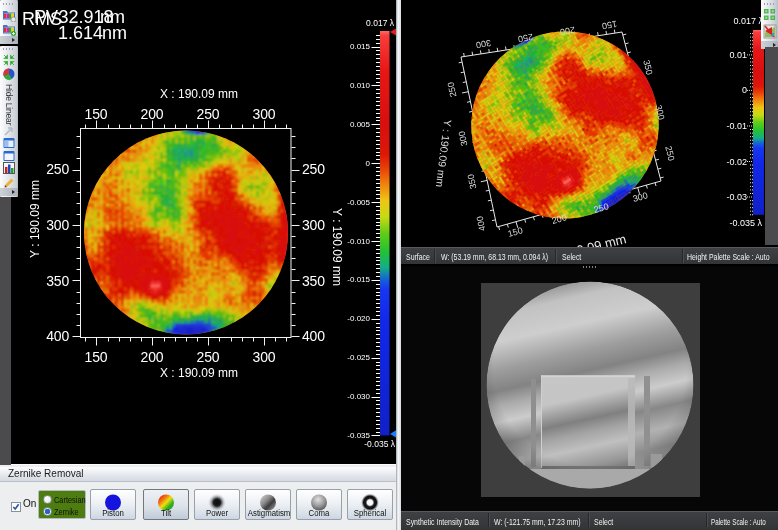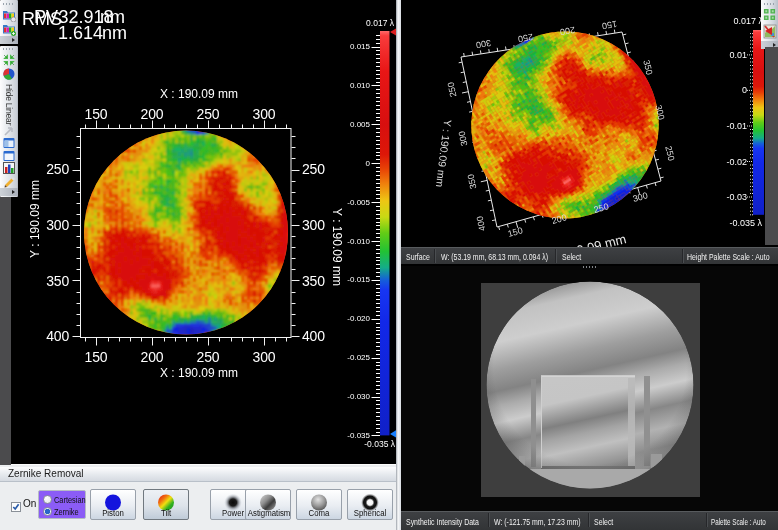--- a/index.html
+++ b/index.html
@@ -53,21 +53,21 @@
 .grip2 { position:absolute; left:583px; top:266px; width:15px; height:2px;
   background:repeating-linear-gradient(90deg,#808488 0 1px,transparent 1px 3px); }
 
 
 #zp { position:absolute; left:0; top:464px; width:396px; height:66px; background:#eceef0; border-top:1px solid #fbfbfb; }
 #zph { position:absolute; left:0; top:2px; width:396px; height:15px; background:linear-gradient(180deg,#fdfdfe,#e3e7ec 60%,#d5dae1); border-bottom:1px solid #b9c0c9; color:#1a1a1a; font-size:10px; padding:1px 0 8px 8px; }
 .zbtn { position:absolute; top:24px; width:46px; height:31px; border:1px solid #98a0aa; border-radius:2px; background:linear-gradient(180deg,#fff,#e9edf2 55%,#ccd6e2); }
 .zsel { background:linear-gradient(180deg,#eef1f5,#dde3ea 55%,#bfcbd8); border-color:#70787f;text-decoration:underline; }
 .zbtn svg { position:absolute; top:0; left:-1px; }
 .zlab { position:absolute; bottom:1px; width:100%; text-align:center; font-size:8.5px; color:#111; transform:scaleX(0.92); }
-#zgb { position:absolute; left:38px; top:25px; width:48px; height:29px; background:#8b5cf6; border:1px solid #b6bcc4; border-radius:2px; }
+#zgb { position:absolute; left:38px; top:25px; width:48px; height:29px; background:#4d7c0f; border:1px solid #b6bcc4; border-radius:2px; }
 .rad { position:absolute; left:4px; width:9px; height:9px; border-radius:50%; border:1px solid #8a9098; background:radial-gradient(circle at 35% 30%,#fff,#dde2e8); }
 .rlab { position:absolute; left:15px; font-size:9px; color:#111; white-space:nowrap; transform:scaleX(0.82); transform-origin:0 50%; }
 #zcb { position:absolute; left:11px; top:499px; width:11px; height:11px; }
 #onlab { position:absolute; left:23px; top:498px; font-size:10px; color:#111; }
 svg text { font-family:"Liberation Sans", sans-serif; }
 </style></head>
 <body>
 <div id="root">
 
   <div id="p2d">
@@ -719,21 +719,21 @@
           <circle cx="23" cy="12.5" r="8" fill="#1414dd"></circle>
         </svg>
 <div class="zlab">Piston</div>
       </div>
 <div class="zbtn zsel" style="left:143px">
 <svg width="46" height="26" viewBox="0 0 46 26">
           <circle cx="23" cy="12.5" r="8" fill="url(#rb)"></circle>
         </svg>
 <div class="zlab">Tilt</div>
       </div>
-<div class="zbtn" style="left:210px">
+<div class="zbtn" style="left:194px">
 <svg width="46" height="26" viewBox="0 0 46 26">
           <circle cx="23" cy="12.5" r="9" fill="url(#pw)"></circle>
         </svg>
 <div class="zlab">Power</div>
       </div>
 <div class="zbtn" style="left:245px">
 <svg width="46" height="26" viewBox="0 0 46 26">
           <circle cx="23" cy="12.5" r="8" fill="url(#as)" filter="url(#sb)"></circle>
         </svg>
 <div class="zlab">Astigmatism</div>

